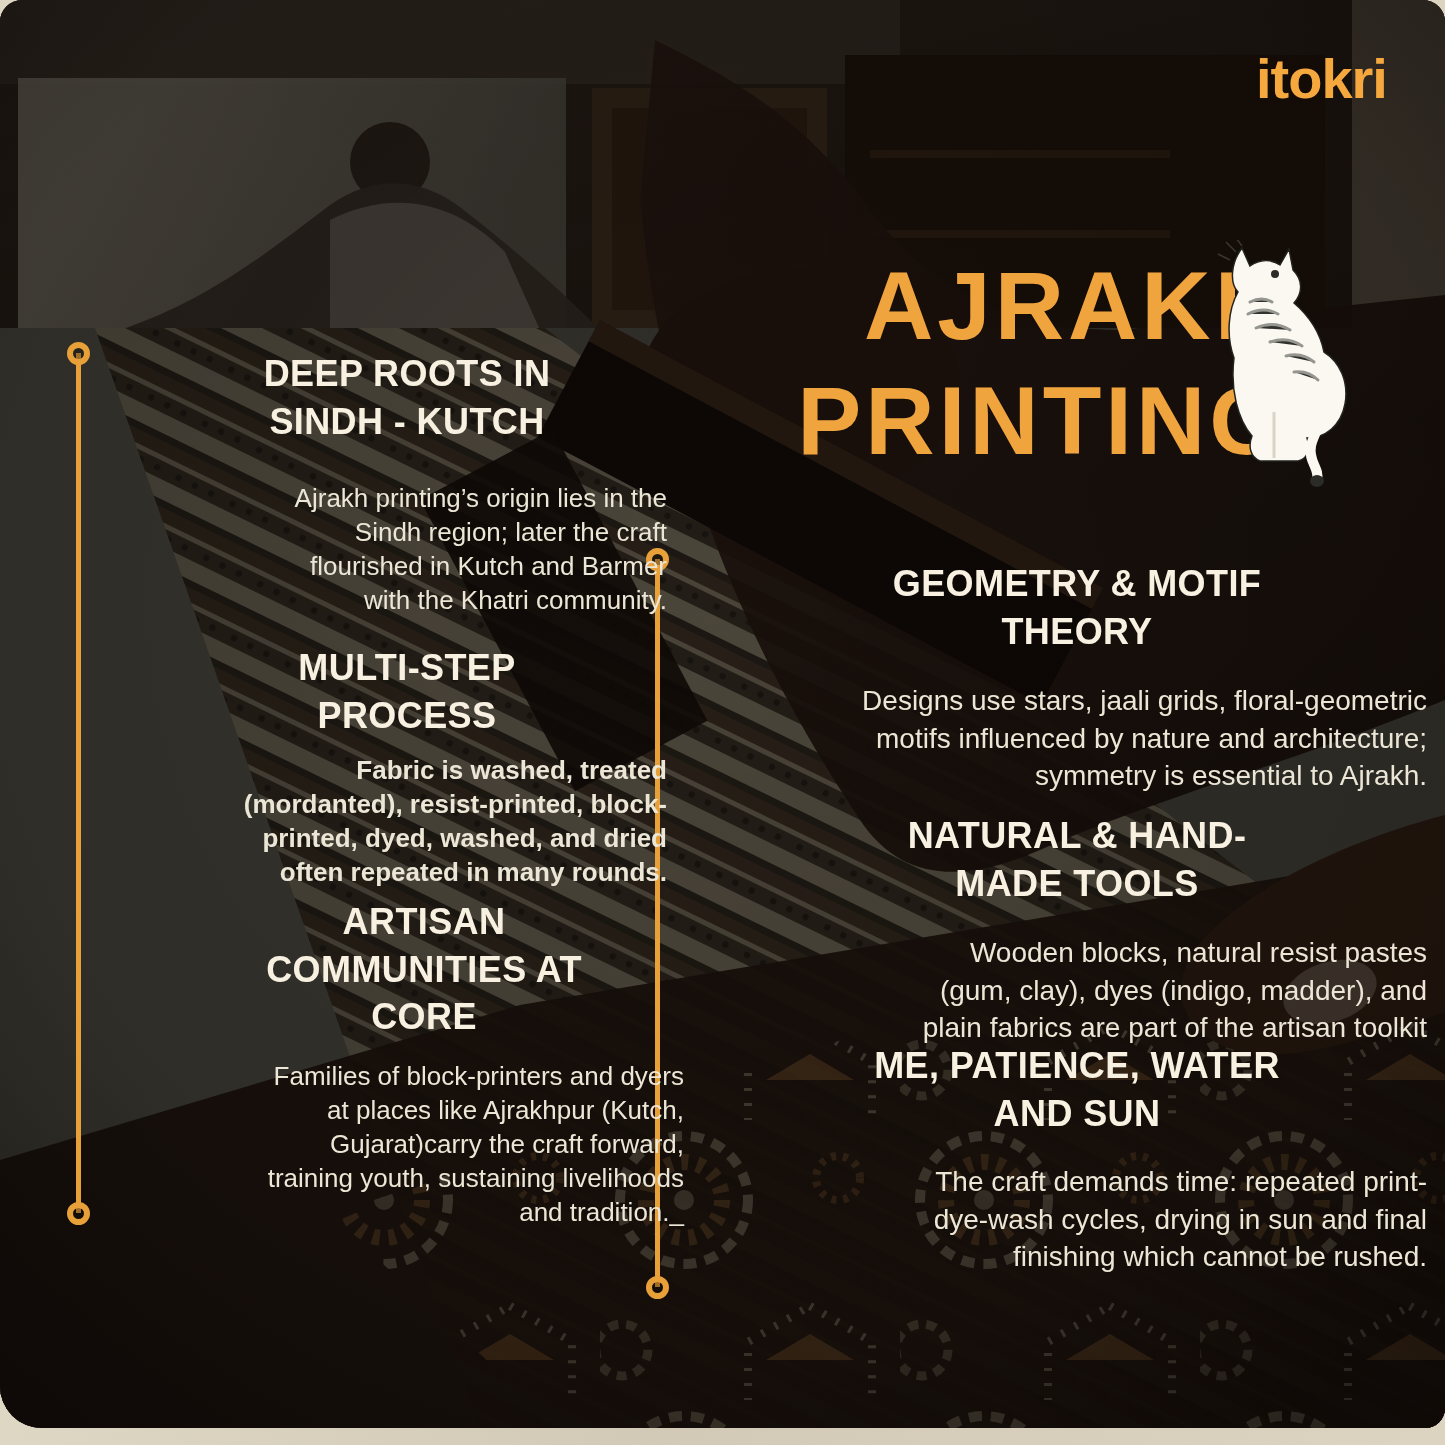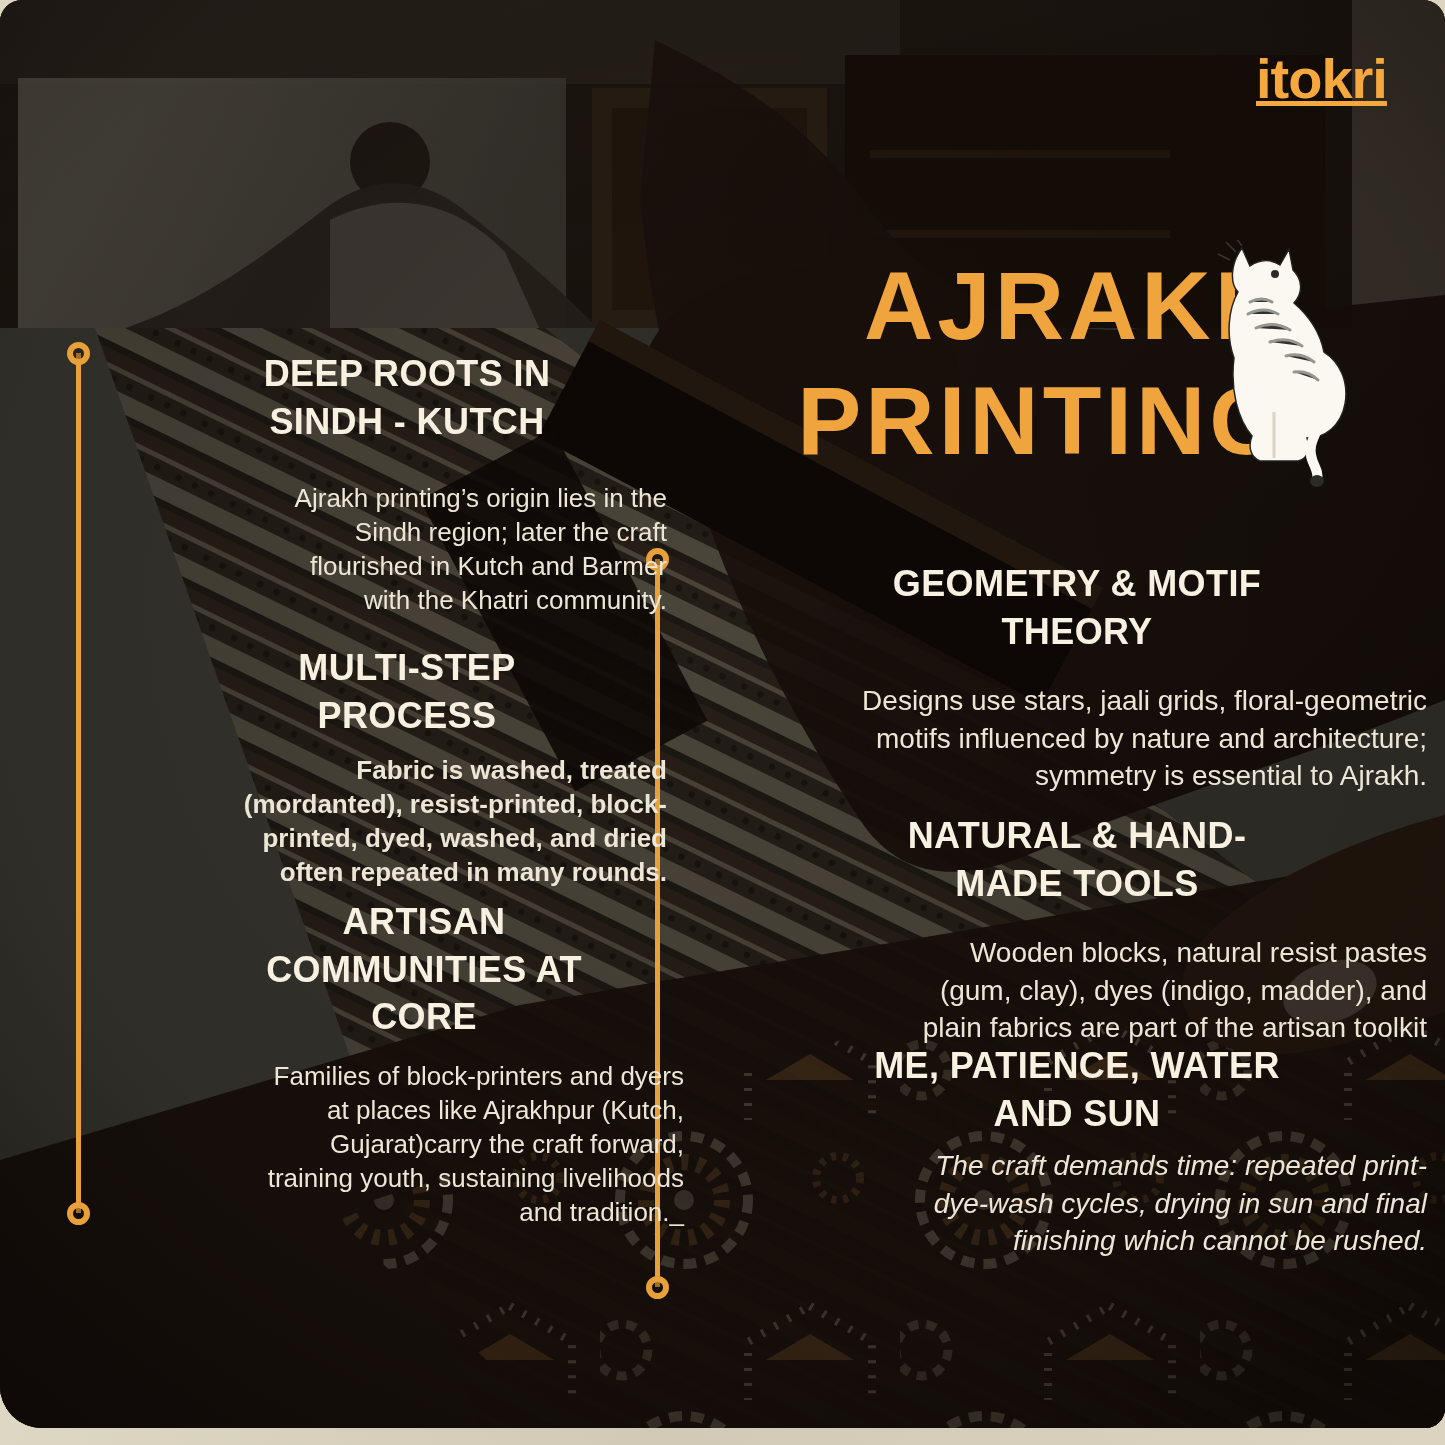--- a/index.html
+++ b/index.html
@@ -10,21 +10,21 @@
   }
   
   .photo{
     position:absolute;left:0;top:0;width:1445px;height:1428px;
     border-radius:22px 22px 20px 42px;overflow:hidden;background:#17100a;z-index:1;
   }
   .bg-art{position:absolute;inset:0;width:100%;height:100%;display:block;}
   
   .logo{
     position:absolute;left:1256px;top:46px;z-index:5;
-    font-size:56px;font-weight:800;letter-spacing:-1px;color:#F5A83E;text-decoration:underline;
+    font-size:56px;font-weight:800;letter-spacing:-1px;color:#F5A83E;
   }
   
   .title-lines{
     position:absolute;left:648px;top:248px;width:640px;z-index:4;
     text-align:right;color:#F0A43E;font-weight:800;
     font-size:96px;line-height:115px;letter-spacing:4px;white-space:pre-line;
   }
   .subtitle{
     position:absolute;left:640px;top:471px;width:780px;z-index:4;
     text-align:center;color:#F6EFDE;font-weight:700;
@@ -44,21 +44,21 @@
     color:#F8F1E1;font-weight:800;font-size:36px;line-height:1.32;
     letter-spacing:.4px;white-space:pre-line;text-align:center;
   }
   .body-text{color:#ECE6D6;font-weight:400;white-space:pre-line;text-align:right;}
   .col-left .section{left:147px;width:520px;}
   .col-left .body-text{font-size:26px;line-height:1.31;margin-top:36px;}
   .col-left .s2 .body-text{margin-top:14px;font-weight:bold;}
   .col-left .s3 .body-text{margin-top:18px;}
   .col-right .section{left:727px;width:700px;}
   .col-right .body-text{font-size:28px;line-height:1.34;margin-top:27px;}
-  .col-right .s3 .body-text{margin-top:10px;font-style:italic;}
+  .col-right .s3 .body-text{margin-top:26px;}
   .pos-l1{top:350px;} .pos-l2{top:644px;} .pos-l3{top:898px;margin-left:17px;}
   .pos-r1{top:560px;} .pos-r2{top:812px;} .pos-r3{top:1042px;}
 </style>
 </head>
 <body>
 
 <div class="canvas">
 
   <div class="photo">
     <svg class="bg-art" viewBox="0 0 1445 1428" preserveAspectRatio="none" aria-hidden="true">

